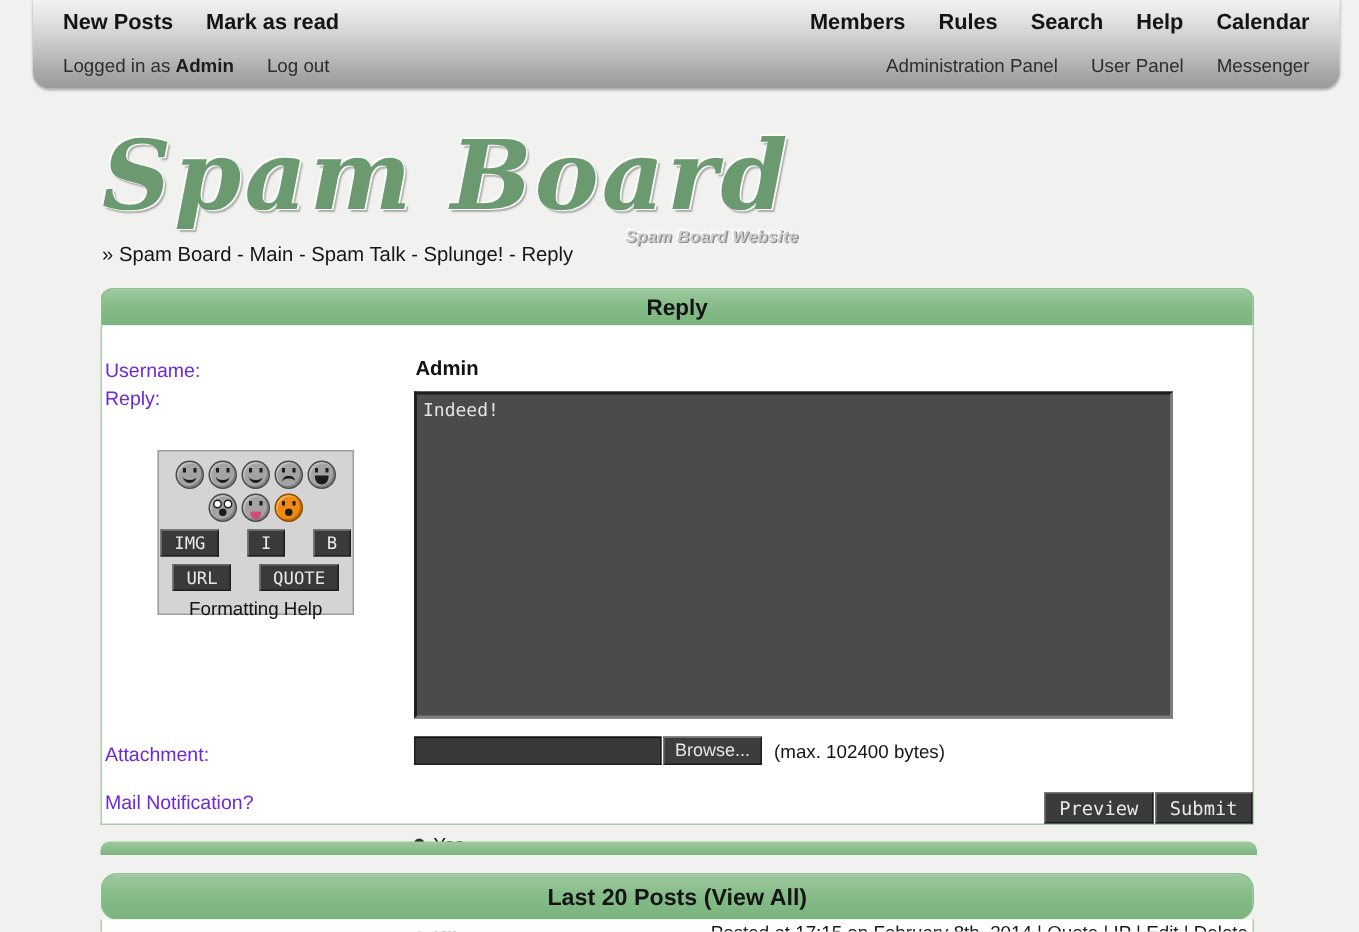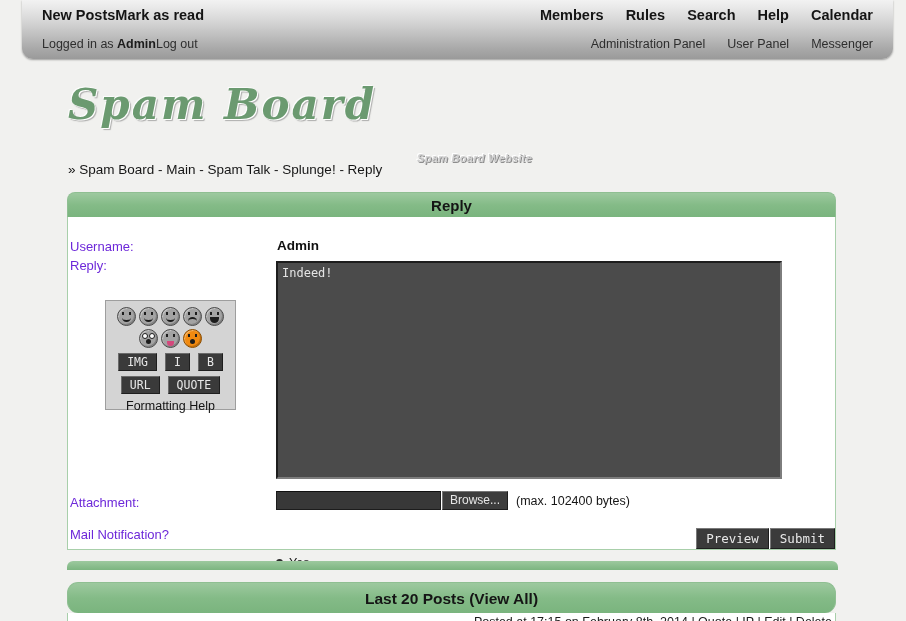--- a/index.html
+++ b/index.html
@@ -46,20 +46,21 @@
     align-items: center;
   }
   .nav-row-top { top: 0; }
   .nav-row-bottom { top: 29px; }
 
   .nav-left {
     position: absolute;
     left: 20px;
     display: flex;
     align-items: center;
+    gap: 22px;
     justify-content: flex-end;
   }
   .nav-right {
     position: absolute;
     right: 20px;
     display: flex;
     align-items: center;
     gap: 22px;
   }
   .nav-link-strong {
@@ -93,21 +94,21 @@
     width: 906px;
     height: 105px;
   }
   .logo-text {
     position: absolute;
     left: 68px;
     top: 0px;
     font-family: "DejaVu Serif", serif;
     font-style: italic;
     font-weight: bold;
-    font-size: 42px;
+    font-size: 64px;
     letter-spacing: 2px;
     color: #6b9a70;
     text-shadow:
        1px 1px 0 #ffffff,
        2px 2px 1px rgba(120,120,120,0.55),
       -1px -1px 0 rgba(255,255,255,0.8);
     white-space: nowrap;
   }
   .logo-sub {
     position: absolute;
@@ -236,21 +237,21 @@
     border-top: 2px solid #1c1c1c;
     border-radius: 8px 8px 0 0;
   }
   .sm-mouth.wide { bottom: 2px; height: 6px; background: #1c1c1c; border-radius: 0 0 8px 8px; border: none; }
   .sm-mouth.o { left: 6px; right: 6px; bottom: 3px; height: 5px; background: #1c1c1c; border-radius: 50%; border: none; }
   .sm-mouth.tongue { bottom: 1px; height: 5px; background: #d4487c; border-radius: 0 0 6px 6px; border: none; left: 5px; right: 5px; }
 
   .fmt-btn-row {
     display: flex;
     justify-content: center;
-    gap: 8px;
+    gap: 19px;
     margin-top: 5px;
   }
   .fmt-btn {
     background: #3a3a3a;
     color: #e8e8e8;
     border: 1px solid #1e1e1e;
     border-top-color: #6a6a6a;
     border-left-color: #6a6a6a;
     font-family: "DejaVu Sans Mono", monospace;
     font-size: 11.5px;

